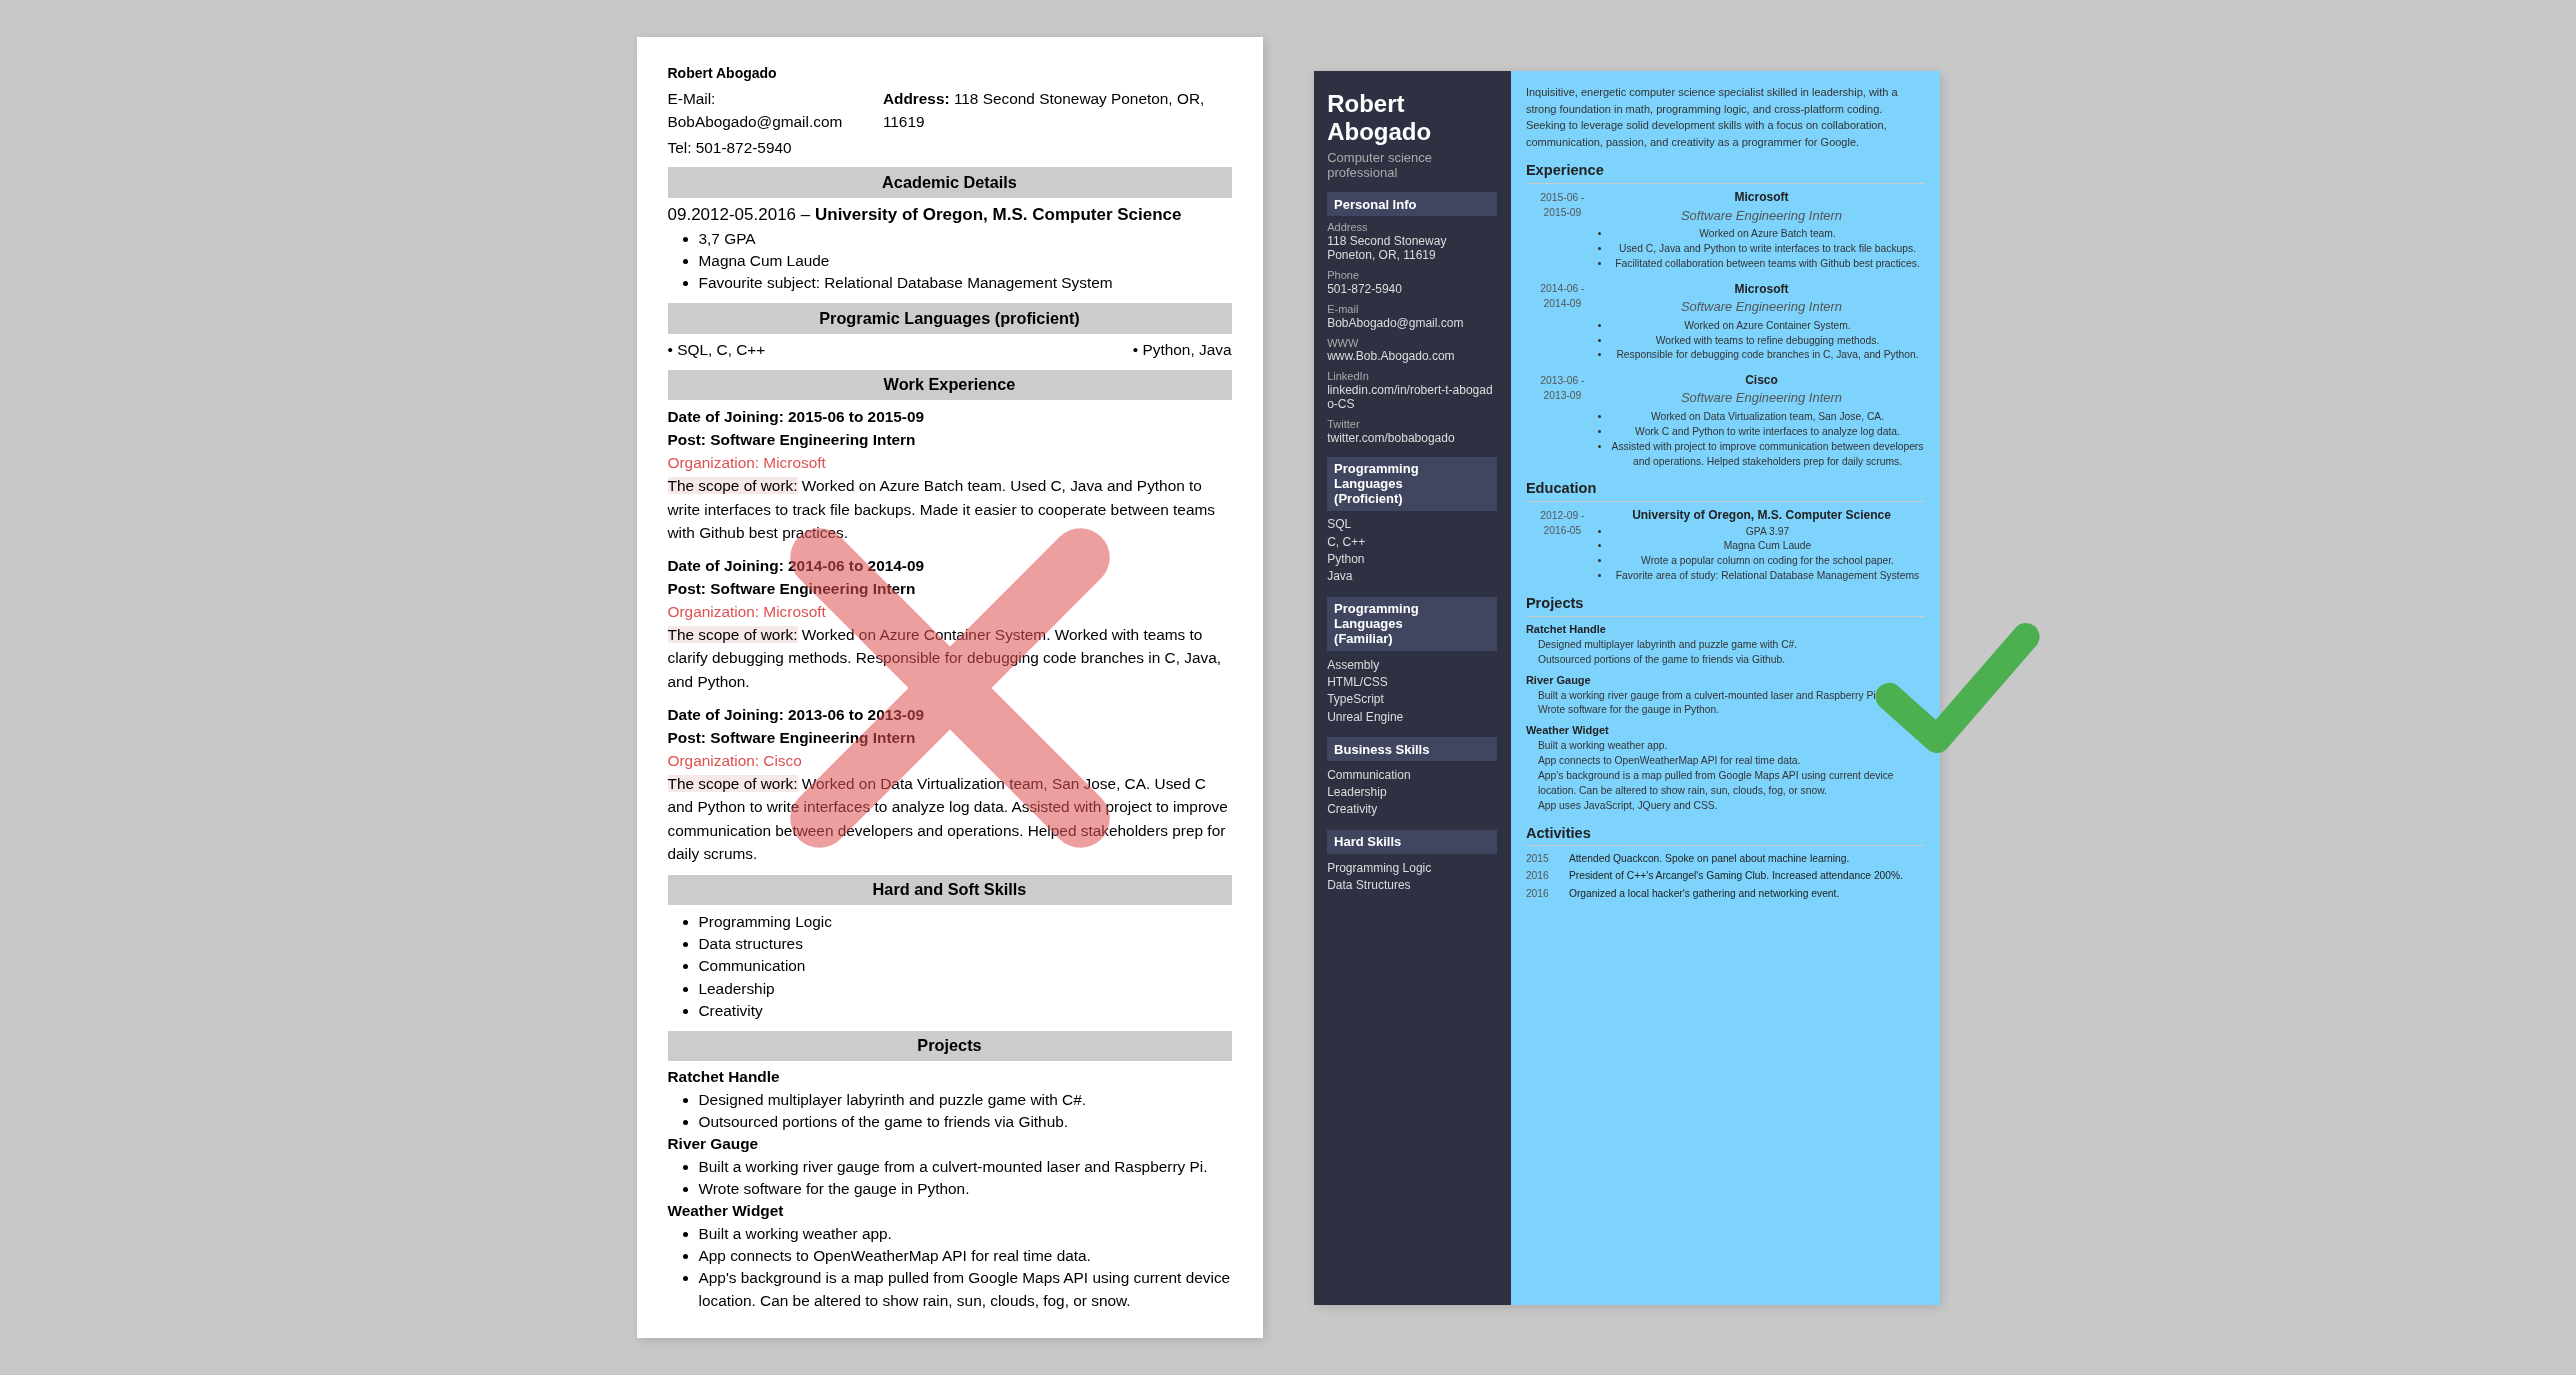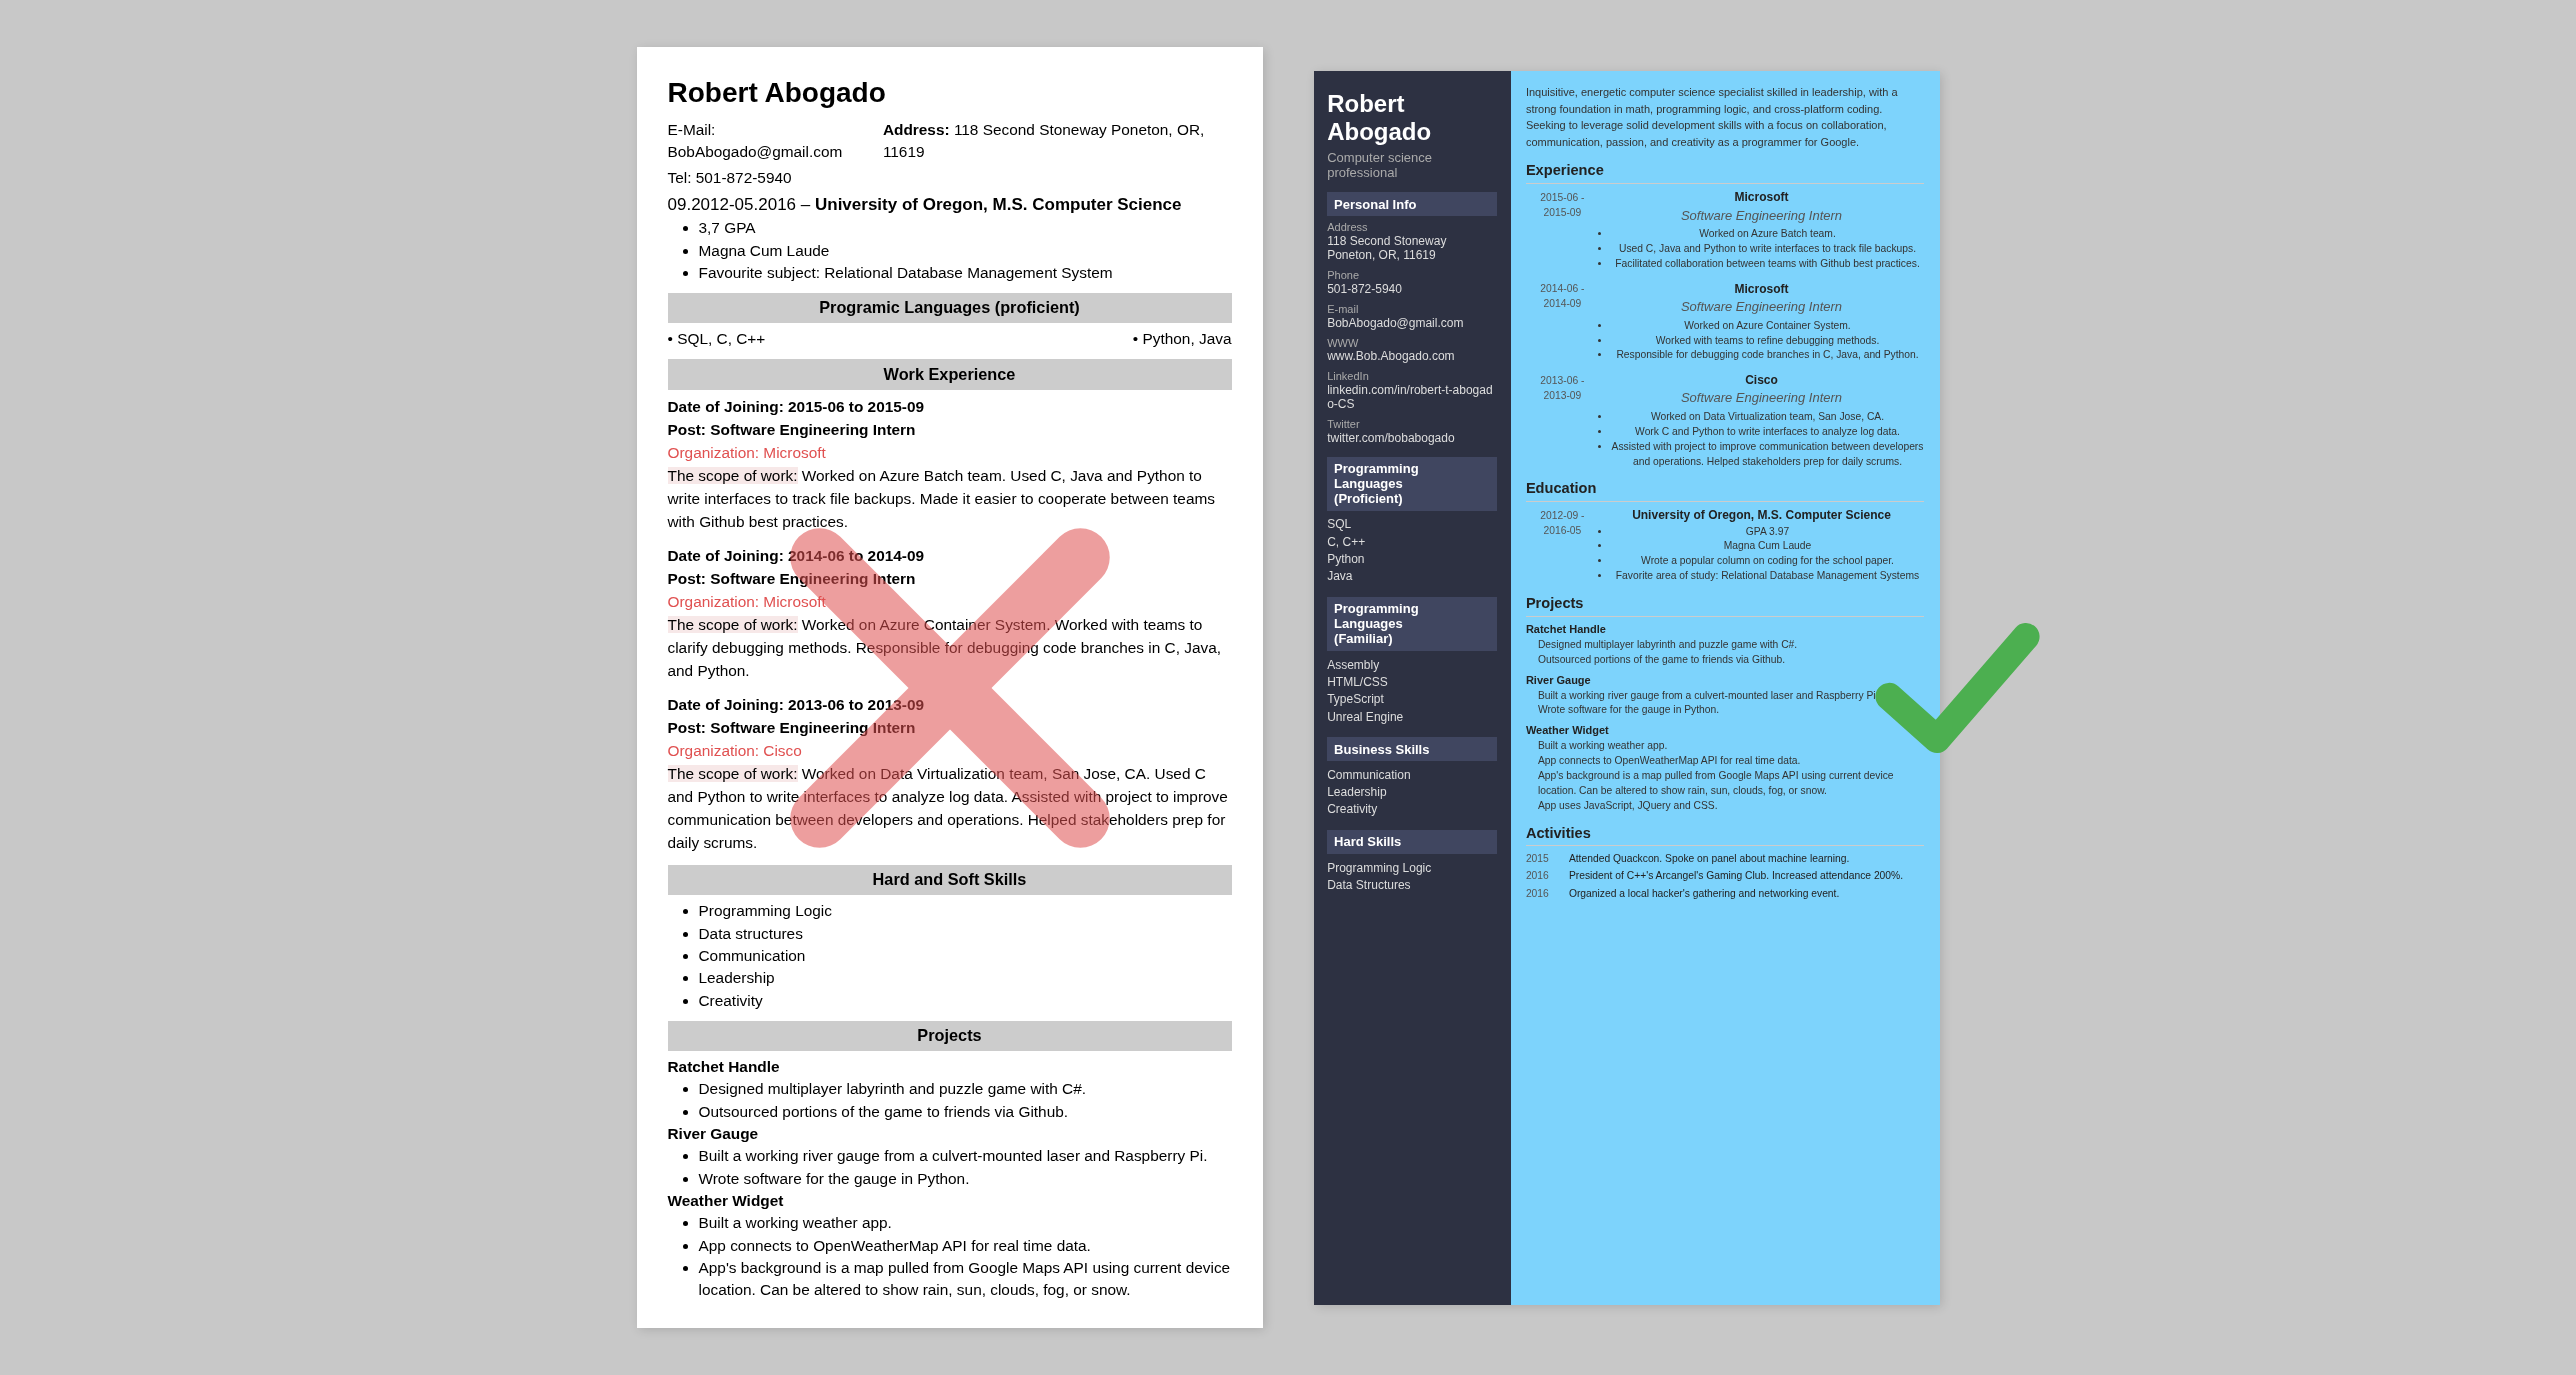--- a/index.html
+++ b/index.html
@@ -22,21 +22,21 @@
       min-height: 1234px;
       padding: 26px 31px;
       position: relative;
       box-shadow: 1.7px 1.7px 10.3px rgba(0,0,0,0.15);
       font-size: 17px;
       line-height: 1.45;
     }
 
     .resume-bad .name {
       font-weight: bold;
-      font-size: 28px;
+      font-size: 14px;
       margin-bottom: 5.1px;
     }
 
     .resume-bad .contact-row {
       display: flex;
       justify-content: space-between;
       font-size: 15.4px;
       margin-bottom: 3.4px;
     }
 
@@ -284,20 +284,21 @@
       <span>118 Second Stoneway Poneton, OR, 11619</span>
     </div>
   </div>
   <div class="contact-row">
     <div>
       <span>Tel:</span>
       <span>501-872-5940</span>
     </div>
   </div>
 
+  <div class="section-header">Academic Details</div>
   <div>
     <p>
       <span>09.2012-05.2016</span>
       – <strong>University of Oregon, M.S. Computer Science</strong>
     </p>
     <ul>
       <li>3,7 GPA</li>
       <li>Magna Cum Laude</li>
       <li>Favourite subject: Relational Database Management System</li>
     </ul>

